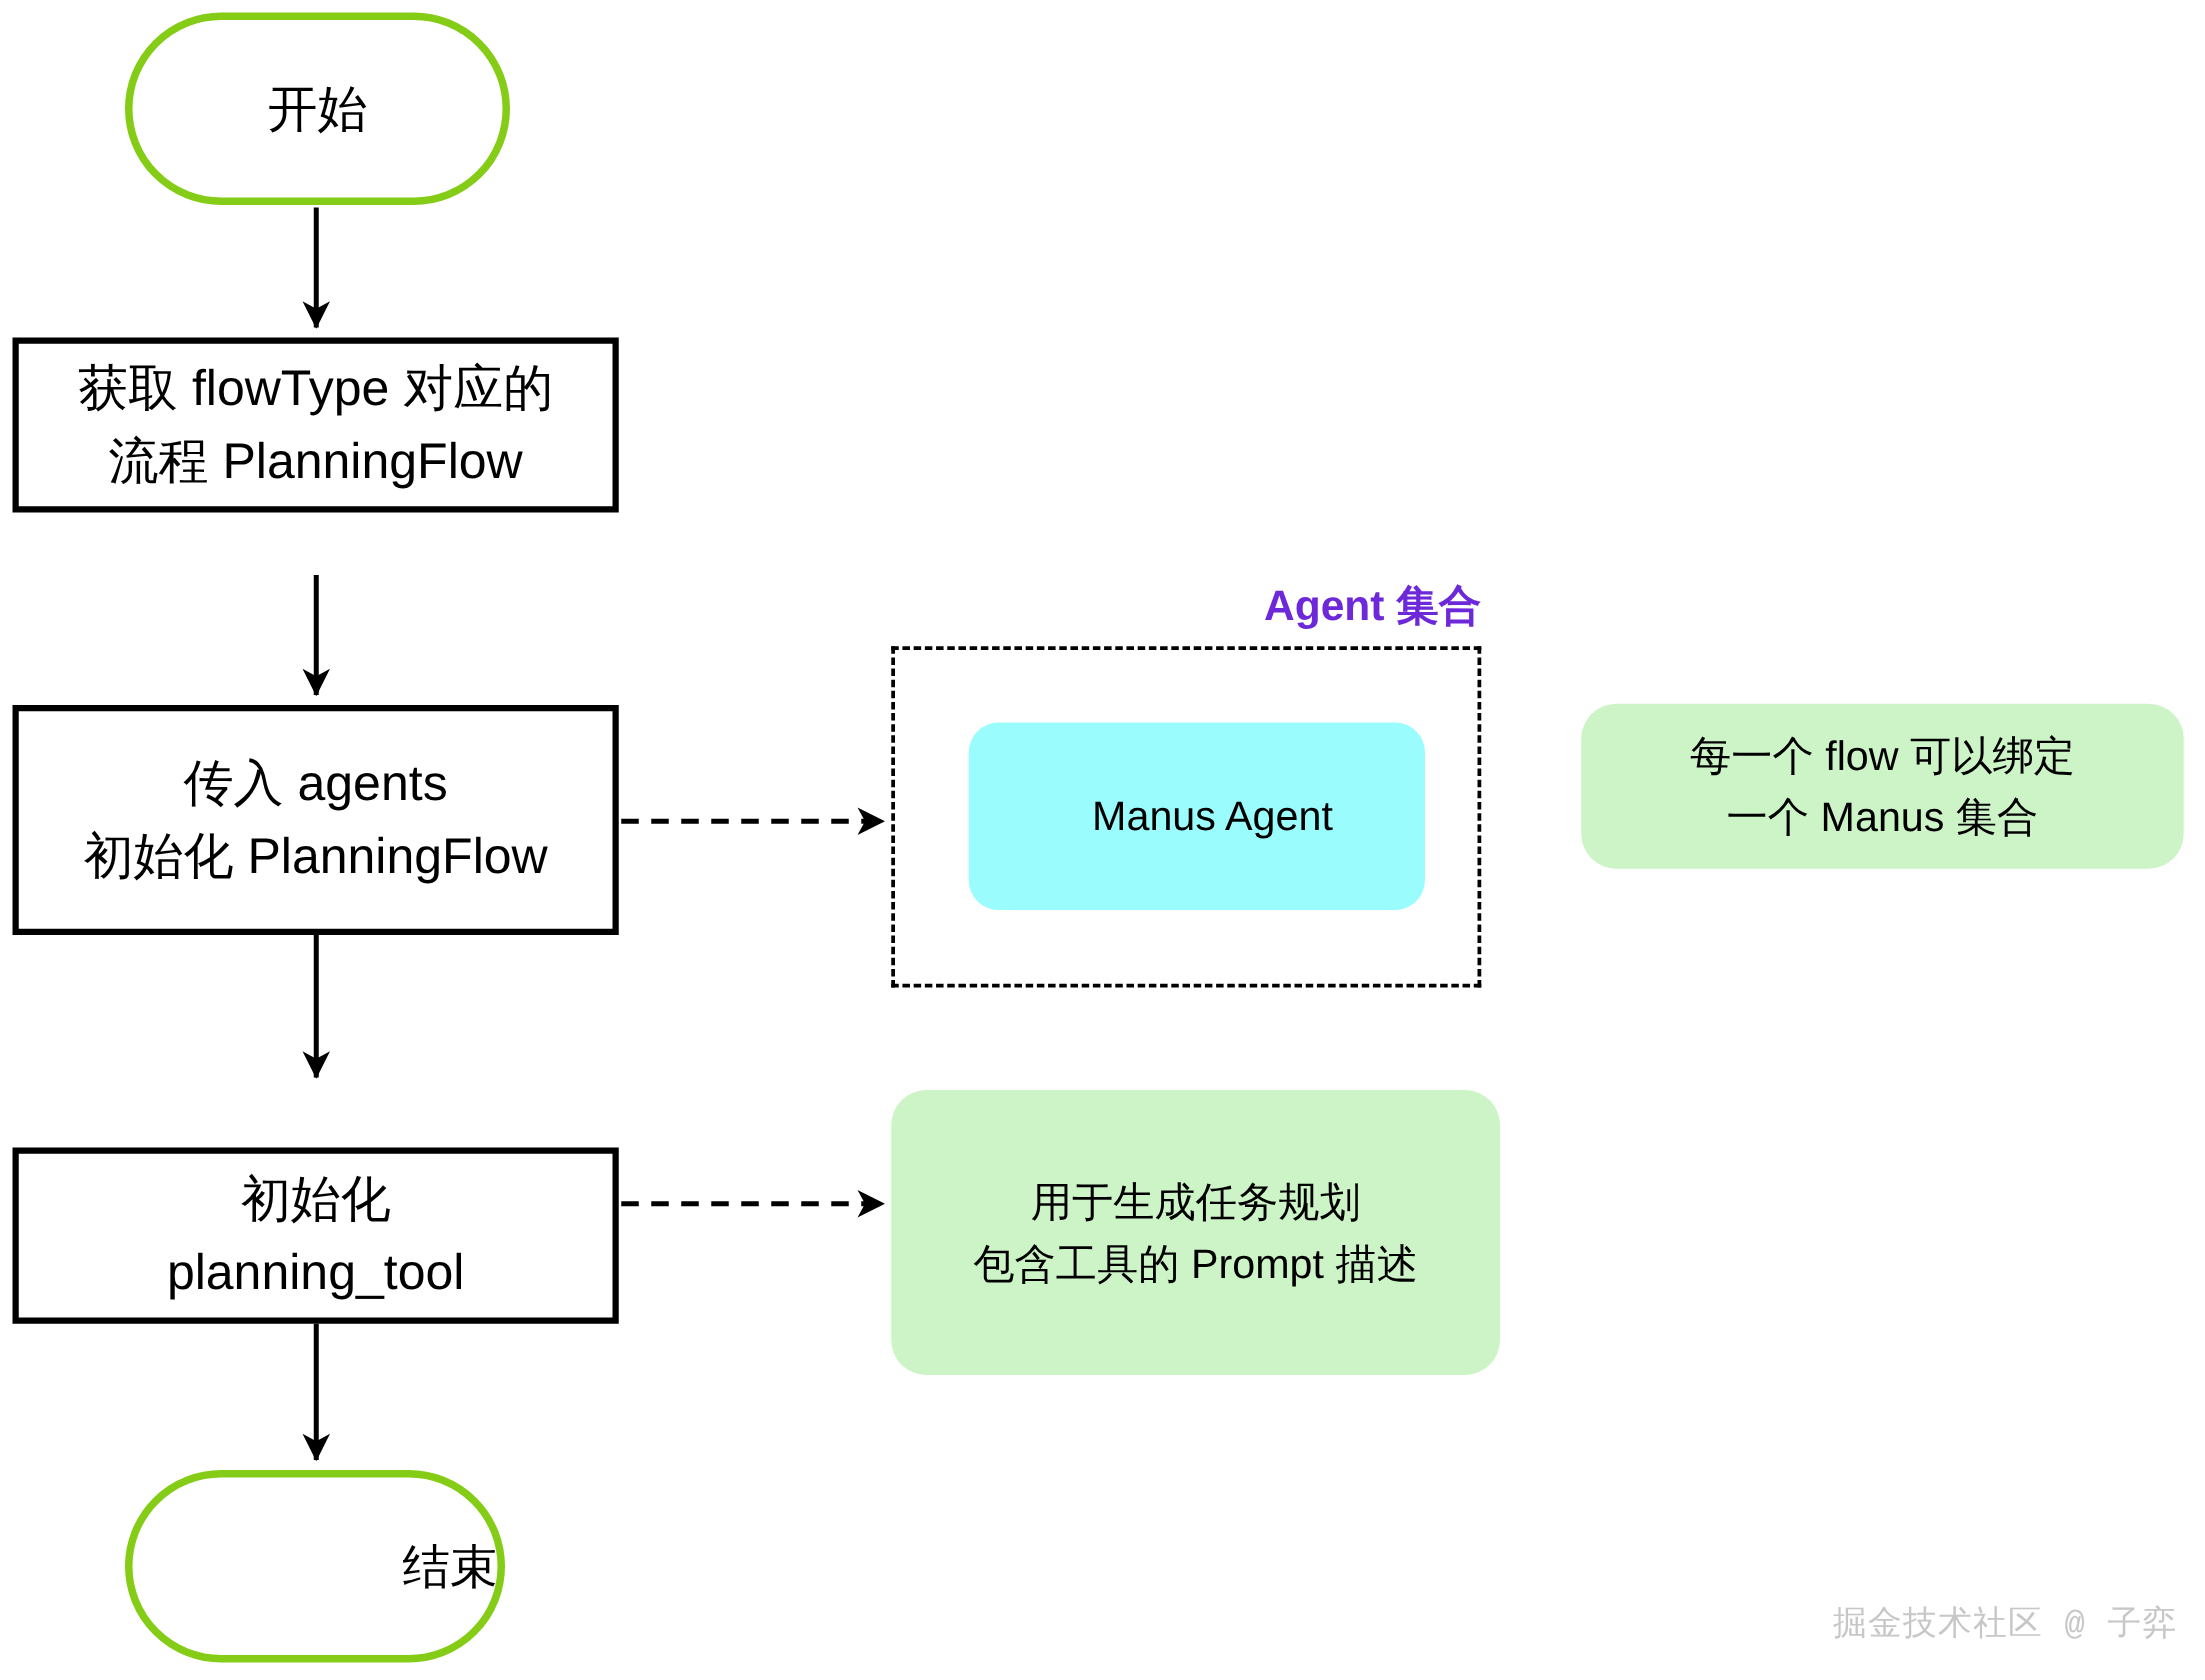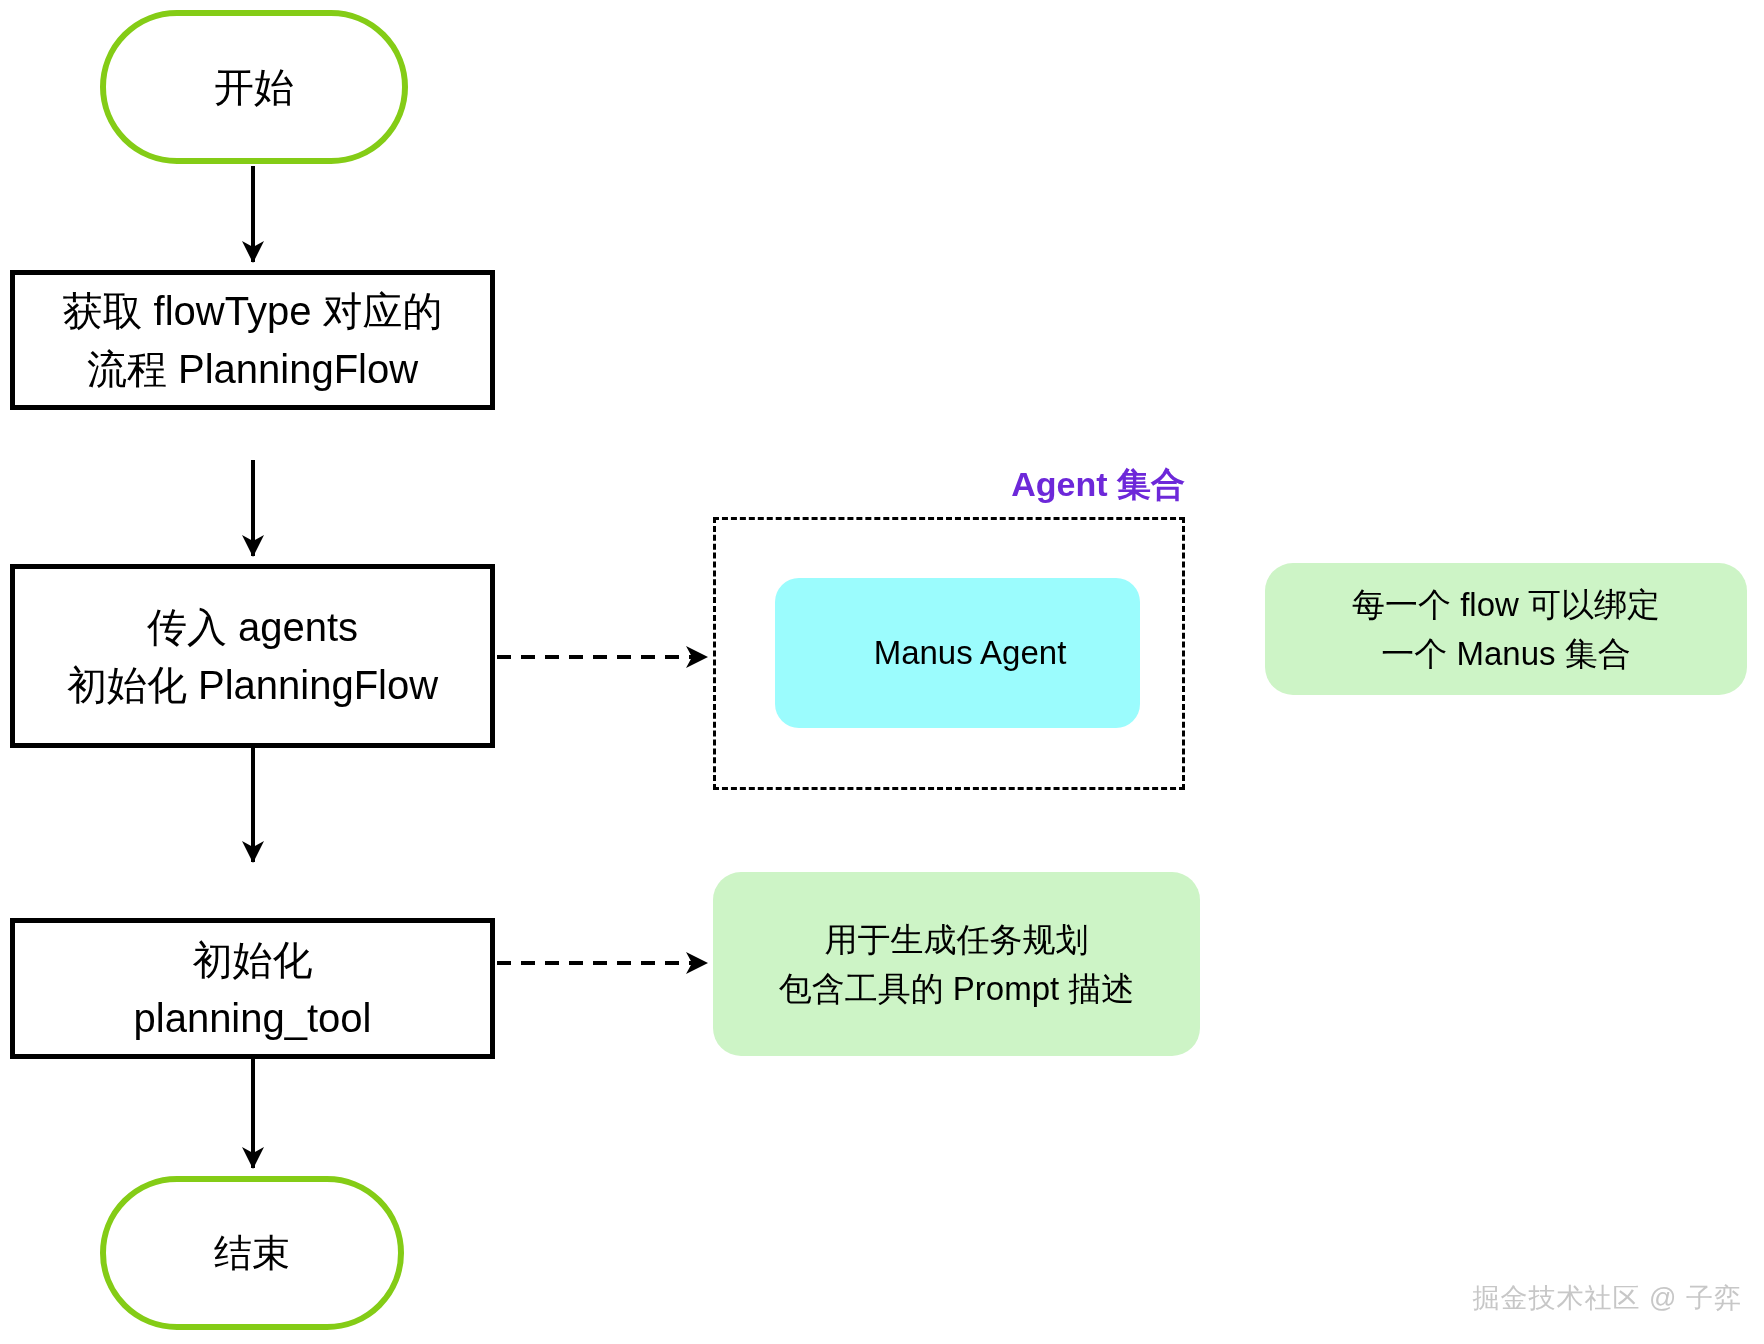--- a/index.html
+++ b/index.html
@@ -73,20 +73,21 @@
   }
 
   .watermark {
     position: absolute;
     right: 22px;
     top: 1280px;
     font-size: 27px;
     color: #c7c7c7;
     text-shadow: 1px 1px 0 #ffffff;
     letter-spacing: 1px;
+    font-family: Liberation Mono, monospace;
   }
 
   .line { display: block; }
 </style>
 </head>
 <body>
 
 <div class="canvas">
 
   <svg class="connector-layer" width="1764" height="1344" viewBox="0 0 1764 1344" xmlns="http://www.w3.org/2000/svg">
@@ -117,37 +118,37 @@
   <div class="node process" style="left:10px; top:564px; width:485px; height:184px;">
     <span class="line">传入 agents</span>
     <span class="line">初始化 PlanningFlow</span>
   </div>
 
   <div class="node process" style="left:10px; top:918px; width:485px; height:141px;">
     <span class="line">初始化</span>
     <span class="line">planning_tool</span>
   </div>
 
-  <div class="node terminal" style="left:100px; top:1176px; width:304px; height:154px; font-size:38px;">
+  <div class="node terminal" style="left:100px; top:1176px; width:304px; height:154px; font-size:38px;align-items:flex-end;">
     <span class="line">结束</span>
   </div>
 
   <div class="group-title" style="left:713px; top:462px; width:472px;">Agent 集合</div>
 
   <div class="dashed-group" style="left:713px; top:517px; width:472px; height:273px;"></div>
 
   <div class="node agent-box" style="left:775px; top:578px; width:365px; height:150px;padding-left:25px;">
     <span class="line">Manus Agent</span>
   </div>
 
   <div class="node note-box" style="left:1265px; top:563px; width:482px; height:132px;">
     <span class="line">每一个 flow 可以绑定</span>
     <span class="line">一个 Manus 集合</span>
   </div>
 
-  <div class="node note-box" style="left:713px; top:872px; width:487px; height:184px;">
+  <div class="node note-box" style="left:713px; top:872px; width:487px; height:228px;">
     <span class="line">用于生成任务规划</span>
     <span class="line">包含工具的 Prompt 描述</span>
   </div>
 
   <div class="watermark">掘金技术社区 @ 子弈</div>
 
 </div>
 
 </body></html>

